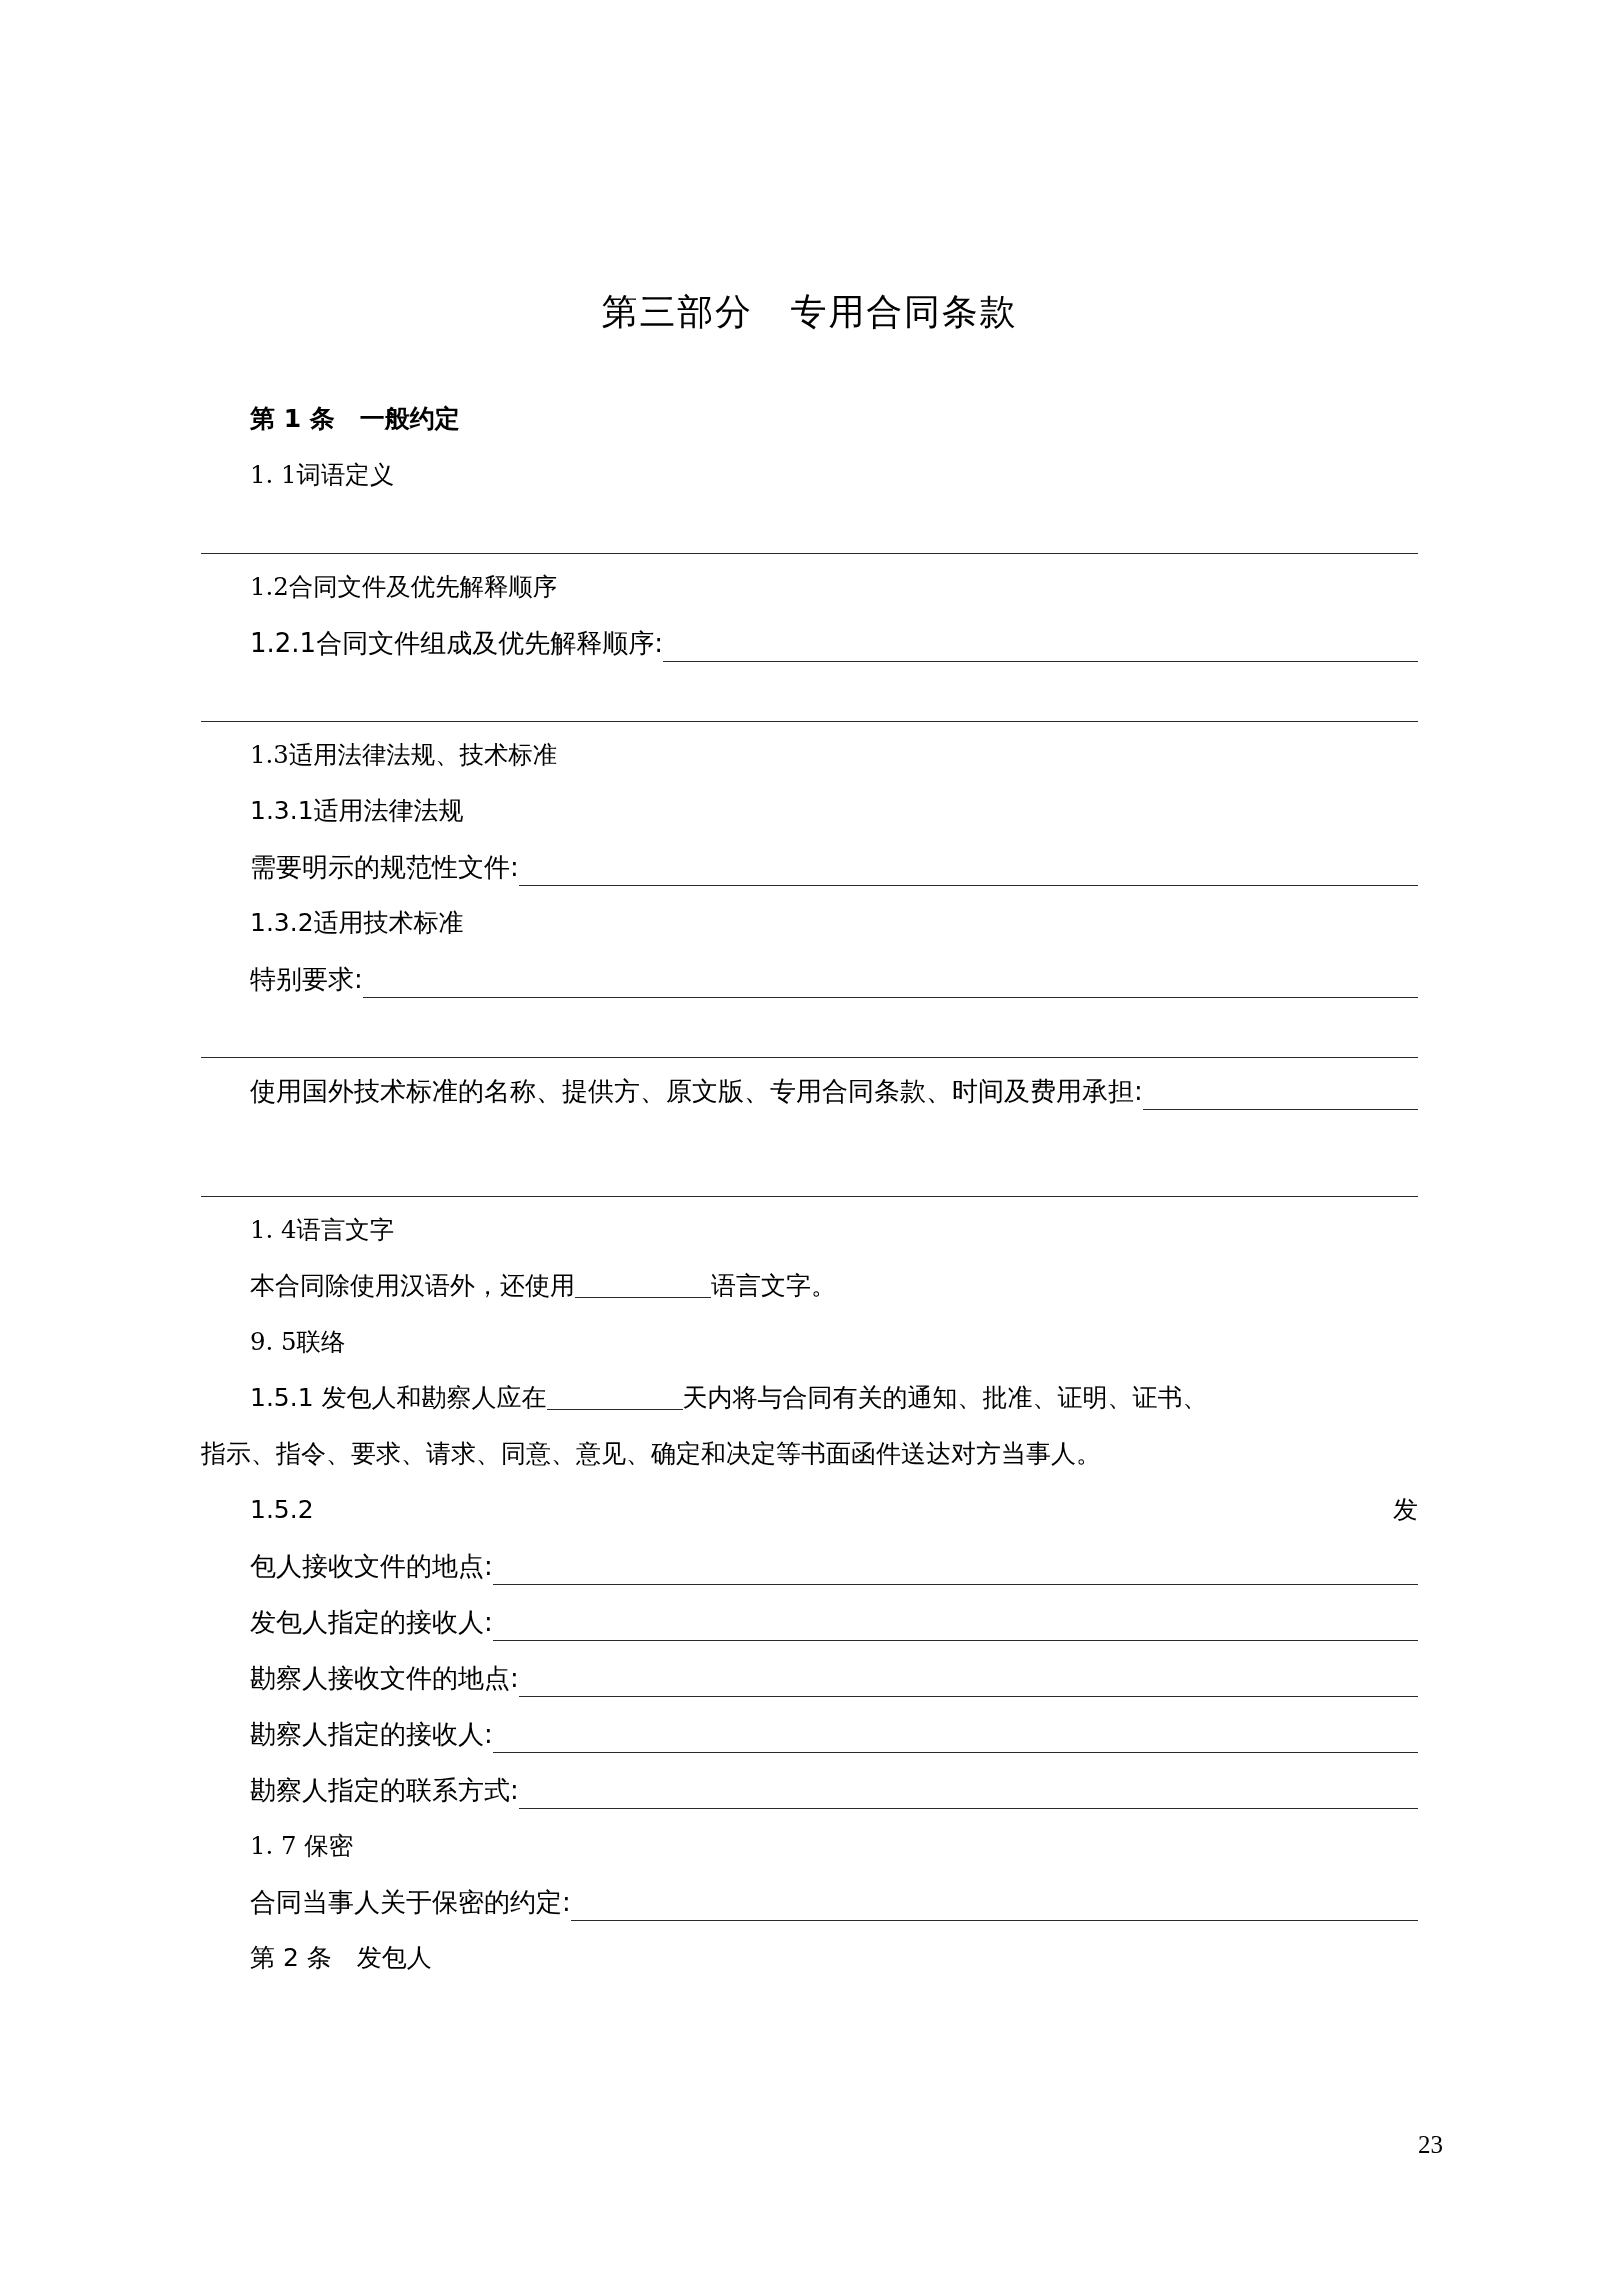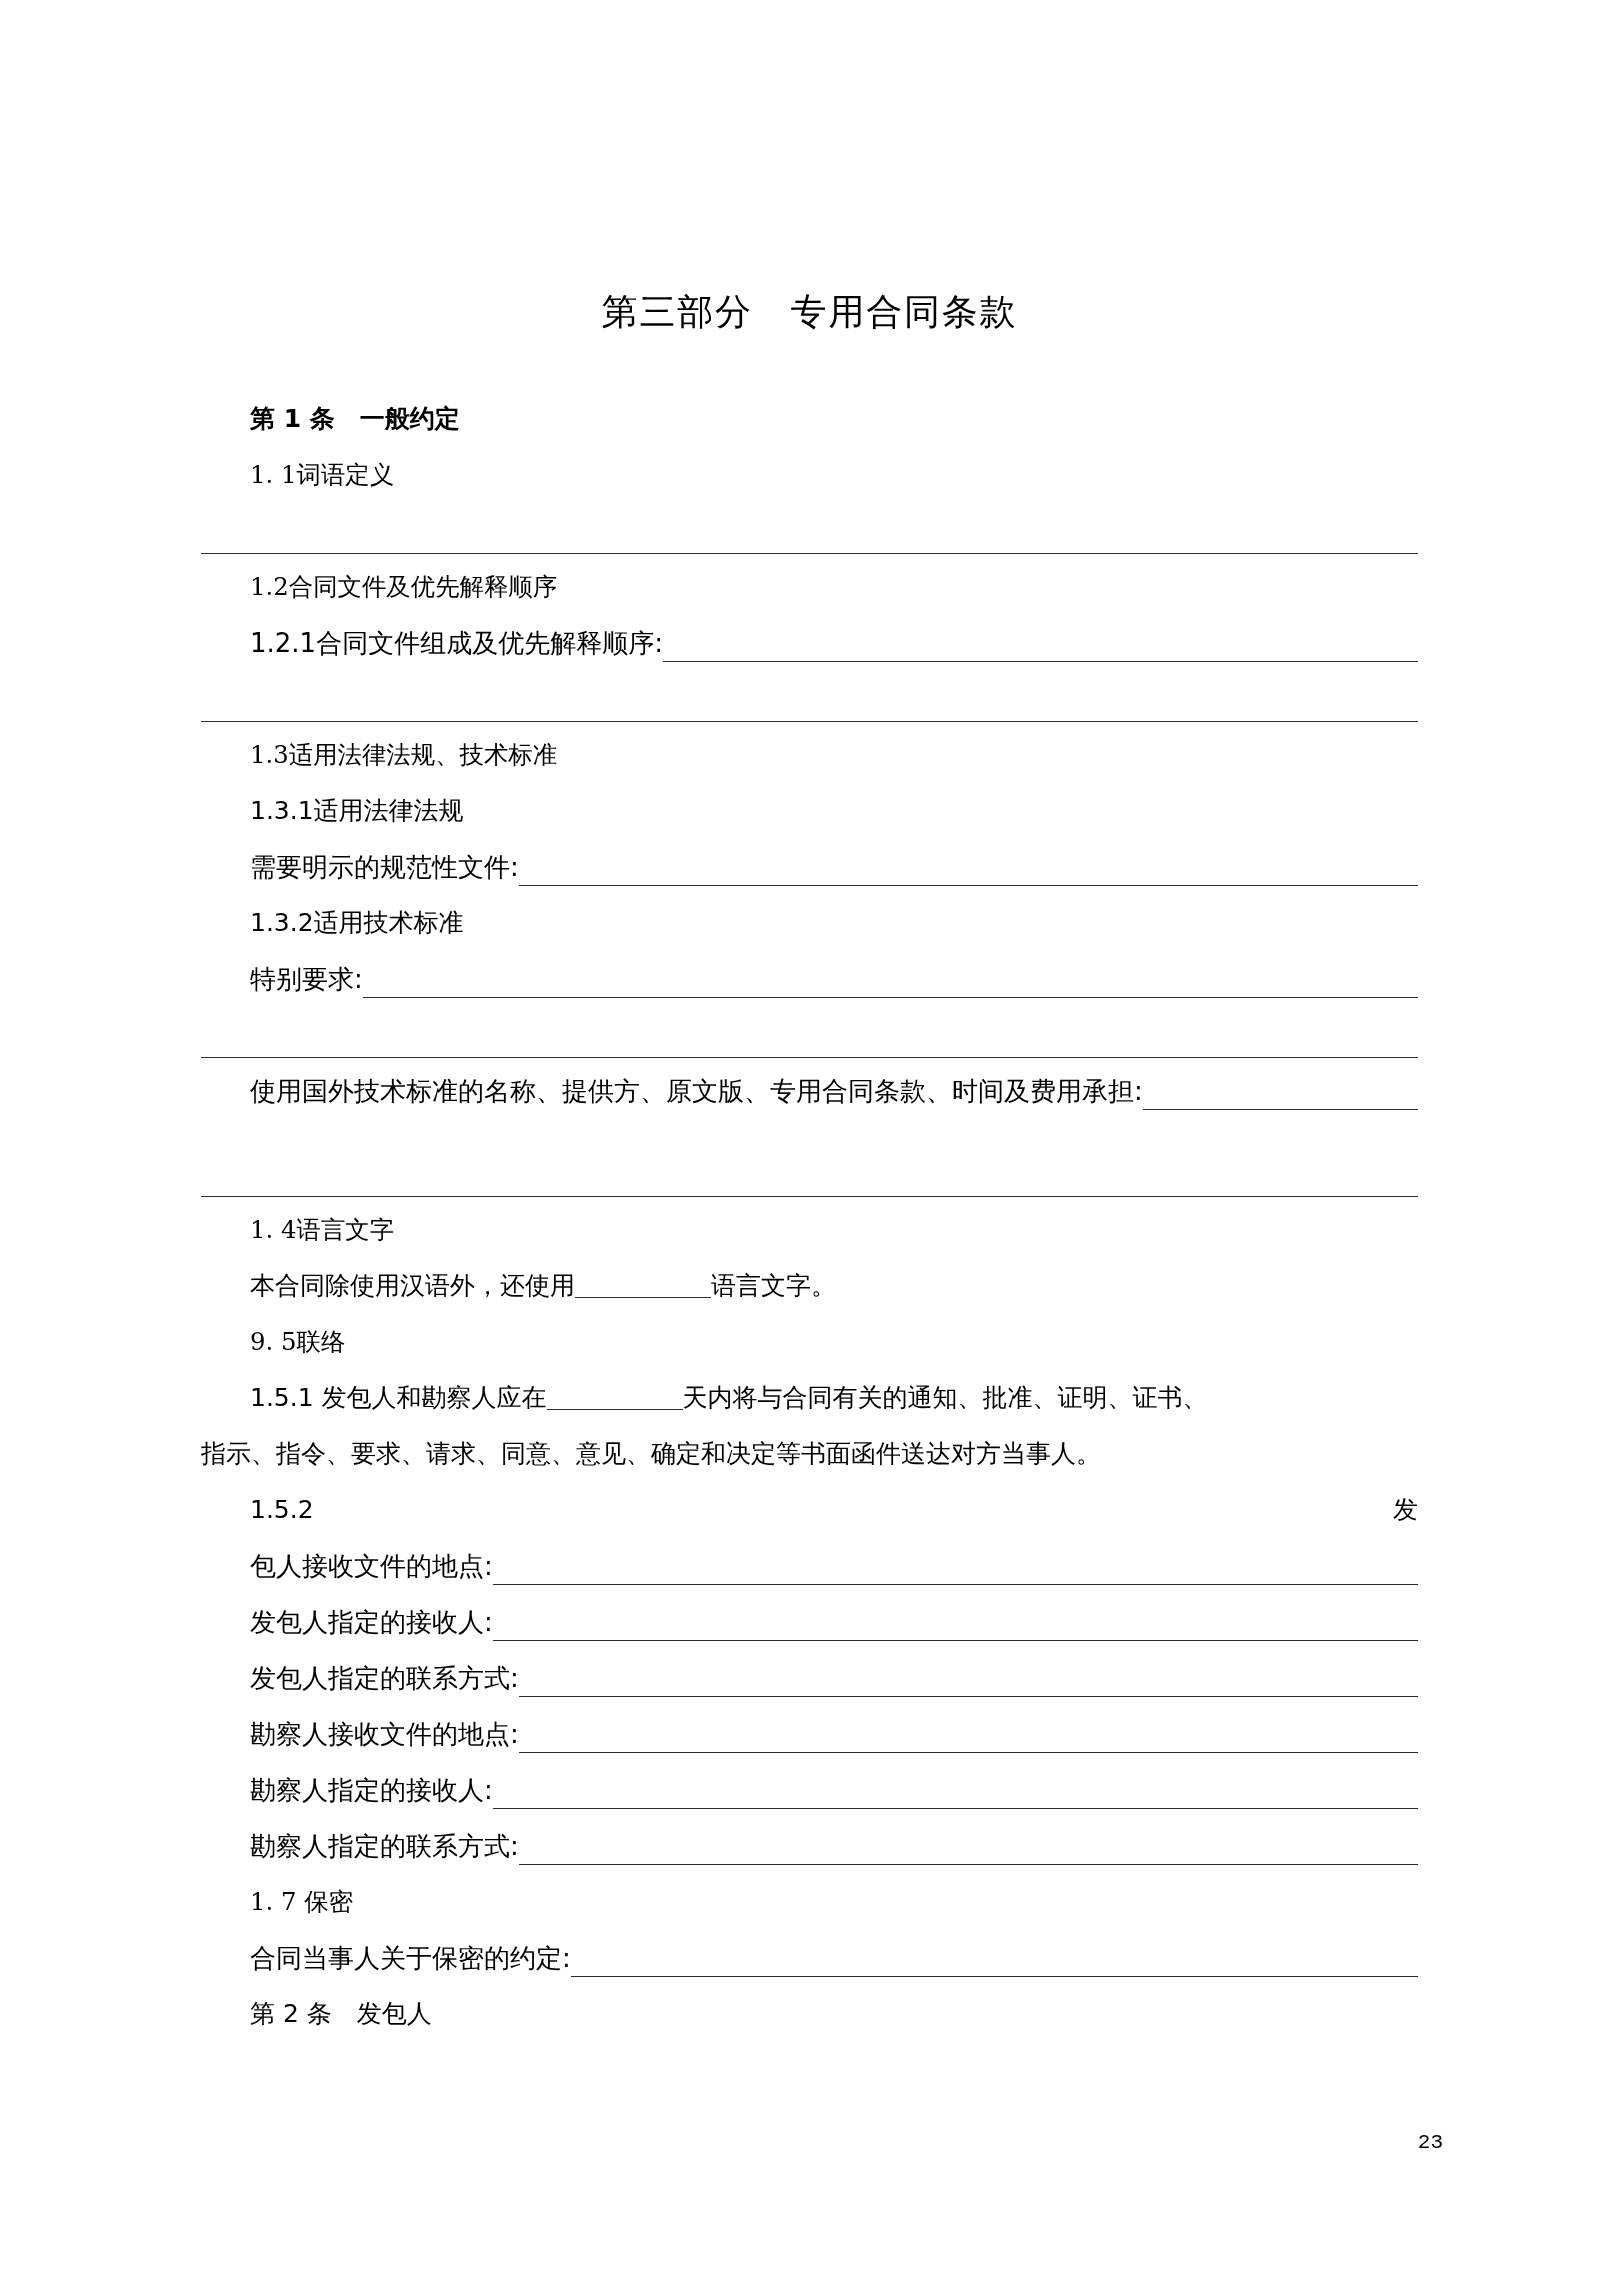--- a/index.html
+++ b/index.html
@@ -98,22 +98,22 @@
     display: flex;
     justify-content: space-between;
     font-size: 25px;
     line-height: 56px;
     padding-left: 49px;
   }
   .page-number {
     position: absolute;
     right: 172px;
     top: 2131px;
-    font-size: 21px;
-    font-family: Liberation Mono, monospace;
+    font-size: 25px;
+    font-family: Liberation Serif, serif;
   }
   .gap-md { height: 27px; }
 </style>
 </head>
 <body>
 
 <div class="page">
 
   <div class="content">
 
@@ -190,24 +190,20 @@
     <div class="fill-line">
       <span class="lbl">包人接收文件的地点:</span>
       <span class="rule"></span>
     </div>
 
     <div class="fill-line">
       <span class="lbl">发包人指定的接收人:</span>
       <span class="rule"></span>
     </div>
 
-    <div class="fill-line">
-      <span class="lbl">发包人指定的联系方式:</span>
-      <span class="rule"></span>
-    </div>
 
     <div class="fill-line">
       <span class="lbl">勘察人接收文件的地点:</span>
       <span class="rule"></span>
     </div>
 
     <div class="fill-line">
       <span class="lbl">勘察人指定的接收人:</span>
       <span class="rule"></span>
     </div>

